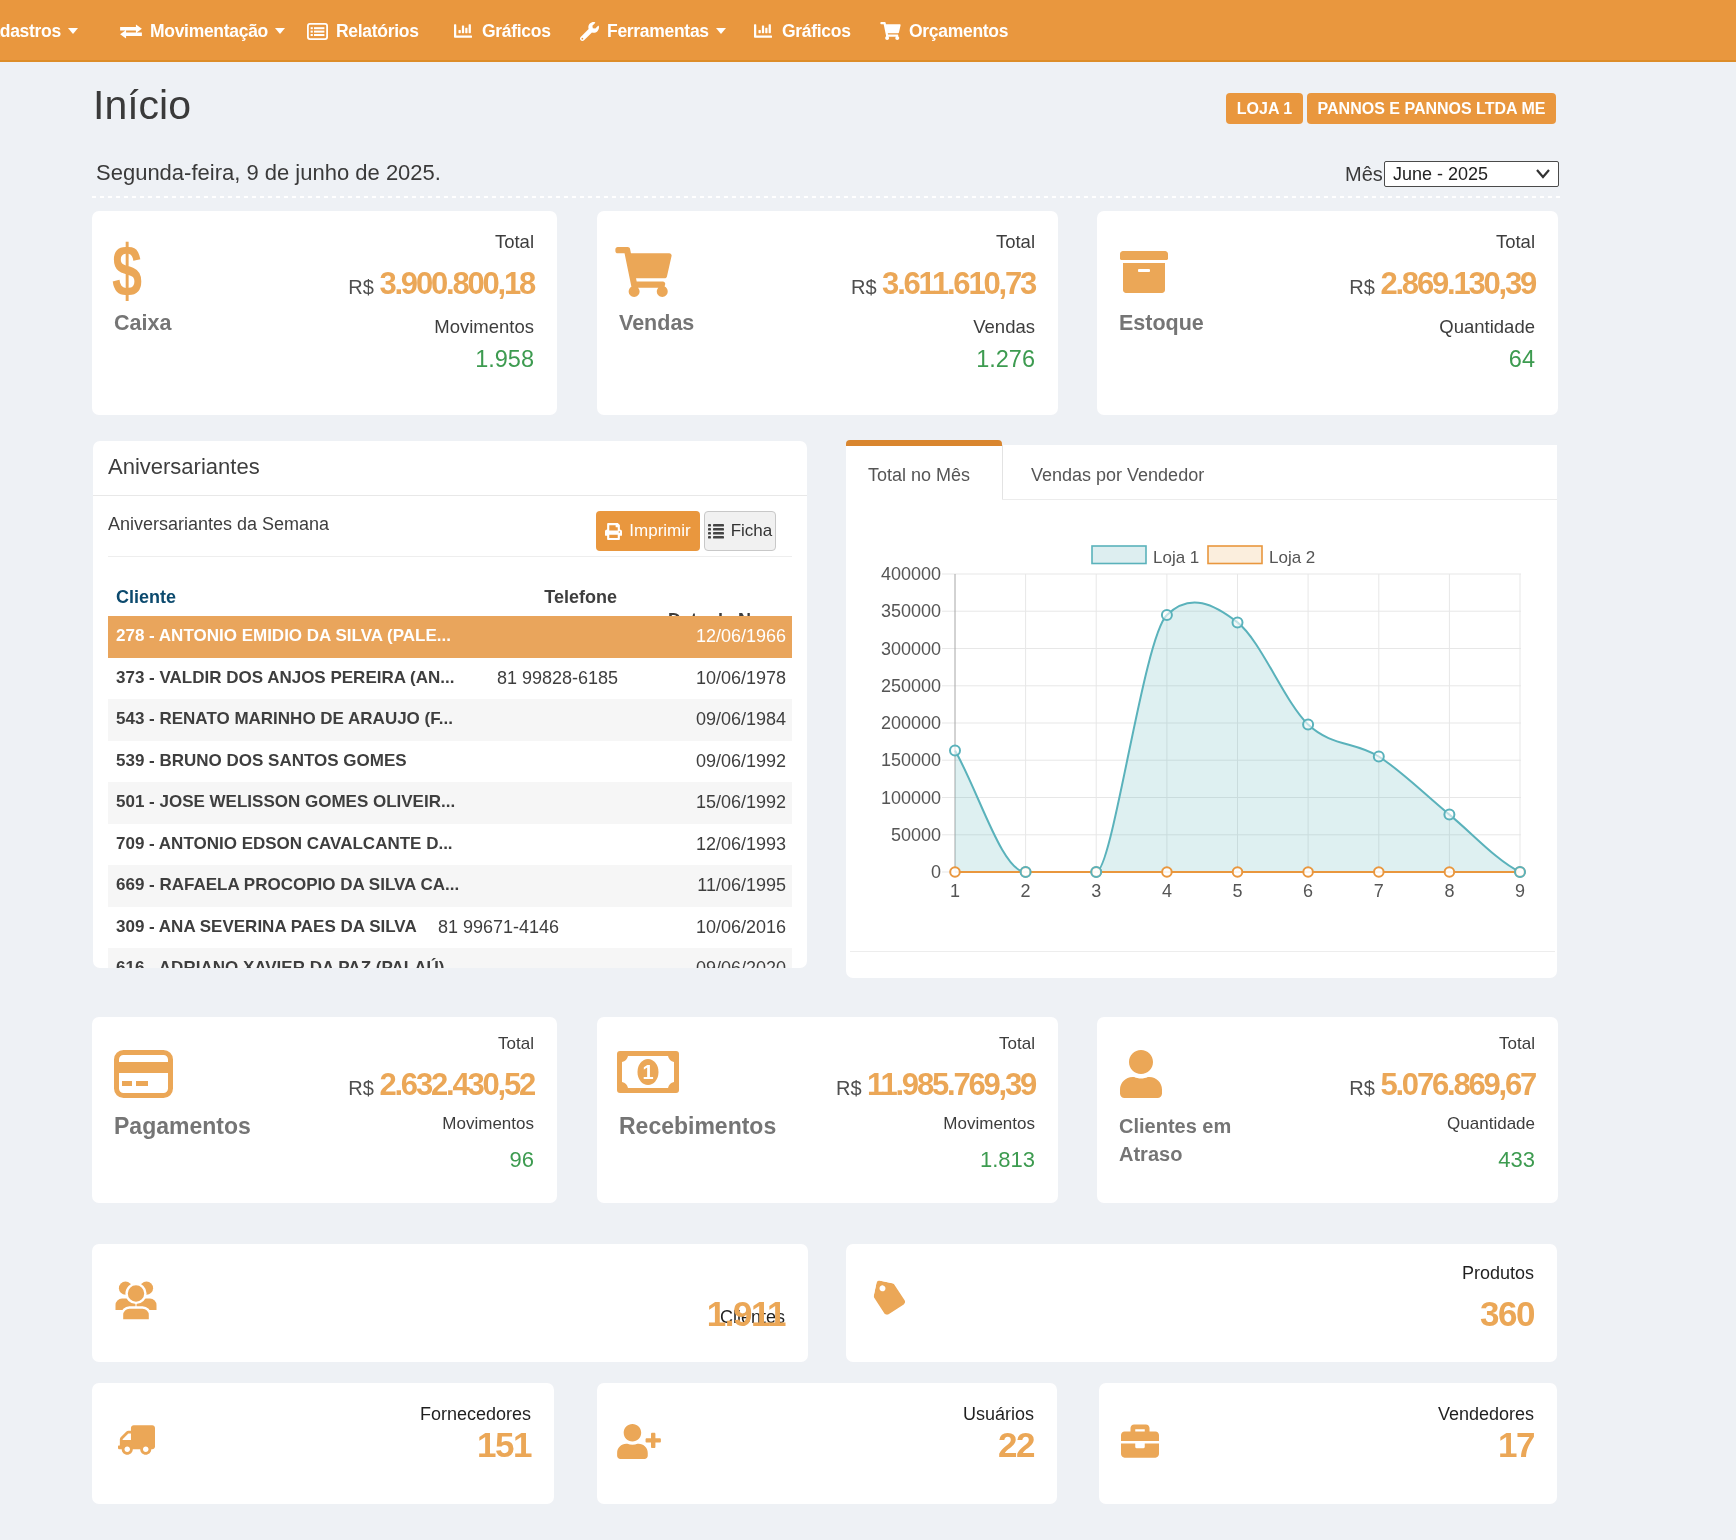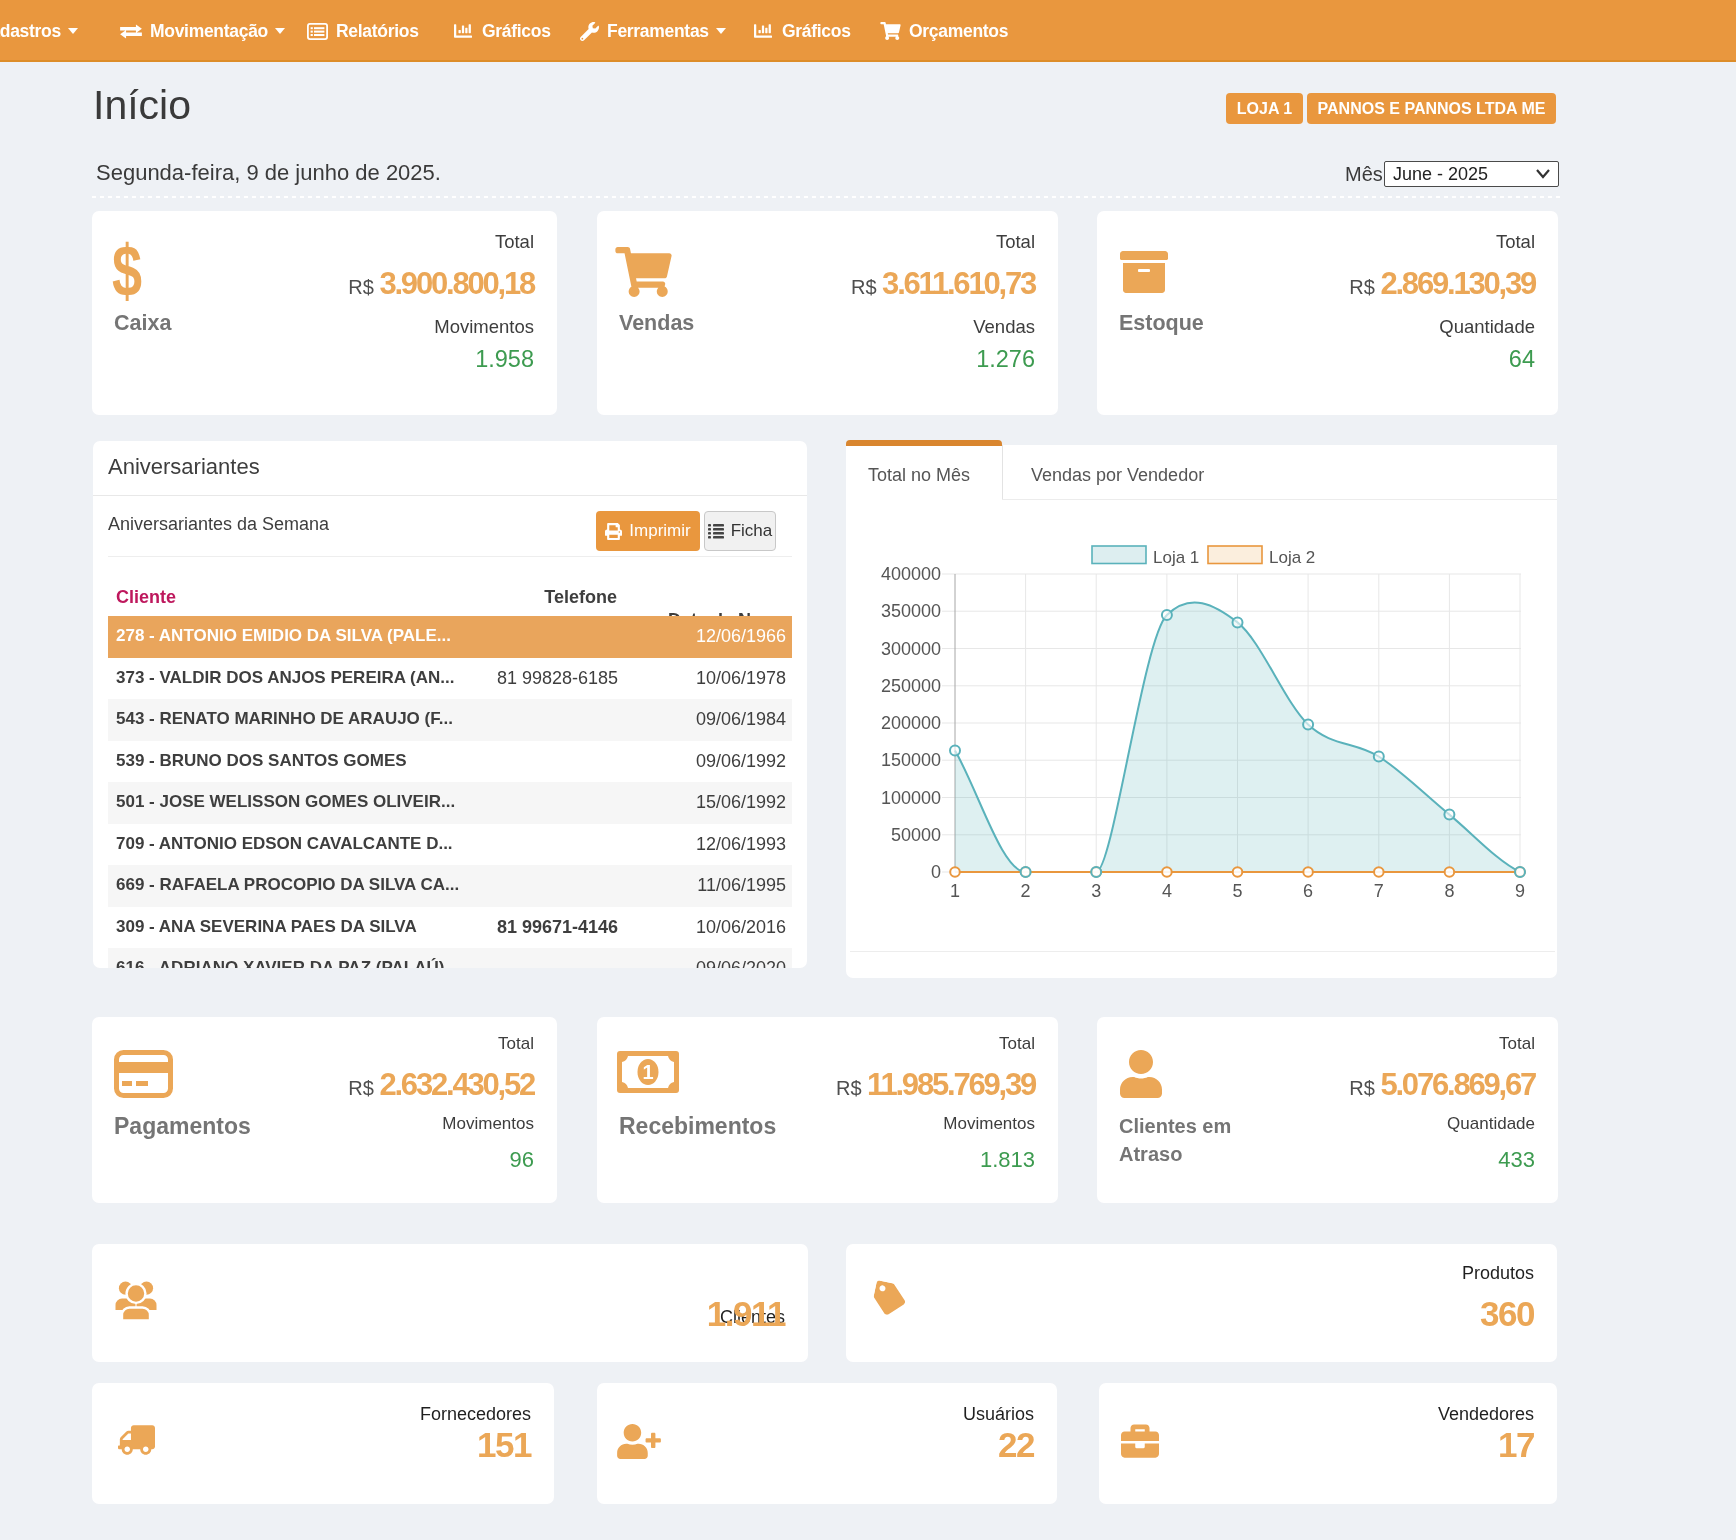--- a/index.html
+++ b/index.html
@@ -95,21 +95,21 @@
         <rect x="0" y="160" width="96" height="80" rx="14"></rect>
         <rect x="160" y="160" width="352" height="80" rx="14"></rect>
         <rect x="0" y="288" width="96" height="80" rx="14"></rect>
         <rect x="160" y="288" width="352" height="80" rx="14"></rect>
         <rect x="0" y="416" width="96" height="80" rx="14"></rect>
         <rect x="160" y="416" width="352" height="80" rx="14"></rect>
       </svg>
       <span style="margin-left:7px;">Ficha</span>
     </div>
 <div class="abs" style="left:15px;top:115px;width:684px;border-top:1px solid #eee;"></div>
-<div class="abs" style="left:23px;top:146px;font-size:18px;font-weight:bold;color:#be185d;">Cliente</div>
+<div class="abs" style="left:23px;top:146px;font-size:18px;font-weight:bold;color:#0c4a6e;">Cliente</div>
 <div class="abs" style="right:190px;top:146px;font-size:18px;font-weight:bold;color:#3e3e3e;">Telefone</div>
 <div class="abs" style="left:551px;top:145px;width:142px;text-align:right;font-size:18px;font-weight:bold;color:#3e3e3e;margin-top:24px;">Data de Nasc.</div>
 <div class="abs" style="left:15px;top:175px;width:684px;height:41.5px;background:#e9a55c;color:#fff;">
 <div class="abs" style="left:8px;top:10px;width:430px;font-size:17px;font-weight:bold;white-space:nowrap;overflow:hidden;">278 - ANTONIO EMIDIO DA SILVA (PALE...</div>
 <div class="abs" style="left:536px;top:10px;width:142px;text-align:right;font-size:18px;">12/06/1966</div>
 </div>
 <div class="abs" style="left:15px;top:216.5px;width:684px;height:41.5px;background:#fff;color:#3e3e3e;">
 <div class="abs" style="left:8px;top:10px;width:430px;font-size:17px;font-weight:bold;white-space:nowrap;overflow:hidden;">373 - VALDIR DOS ANJOS PEREIRA (AN...</div>
 <div class="abs" style="left:330px;top:10px;width:180px;text-align:right;font-size:18px;white-space:nowrap;">81 99828-6185</div>
 <div class="abs" style="left:536px;top:10px;width:142px;text-align:right;font-size:18px;">10/06/1978</div>
@@ -129,21 +129,21 @@
 <div class="abs" style="left:15px;top:382.5px;width:684px;height:41.5px;background:#fff;color:#3e3e3e;">
 <div class="abs" style="left:8px;top:10px;width:430px;font-size:17px;font-weight:bold;white-space:nowrap;overflow:hidden;">709 - ANTONIO EDSON CAVALCANTE D...</div>
 <div class="abs" style="left:536px;top:10px;width:142px;text-align:right;font-size:18px;">12/06/1993</div>
 </div>
 <div class="abs" style="left:15px;top:424.0px;width:684px;height:41.5px;background:#f6f6f6;color:#3e3e3e;">
 <div class="abs" style="left:8px;top:10px;width:430px;font-size:17px;font-weight:bold;white-space:nowrap;overflow:hidden;">669 - RAFAELA PROCOPIO DA SILVA CA...</div>
 <div class="abs" style="left:536px;top:10px;width:142px;text-align:right;font-size:18px;">11/06/1995</div>
 </div>
 <div class="abs" style="left:15px;top:465.5px;width:684px;height:41.5px;background:#fff;color:#3e3e3e;">
 <div class="abs" style="left:8px;top:10px;width:430px;font-size:17px;font-weight:bold;white-space:nowrap;overflow:hidden;">309 - ANA SEVERINA PAES DA SILVA</div>
-<div class="abs" style="left:330px;top:10px;width:180px;text-align:right;font-size:18px;white-space:nowrap;font-weight:bold;">81 99671-4146</div>
+<div class="abs" style="left:330px;top:10px;width:180px;font-size:18px;white-space:nowrap;">81 99671-4146</div>
 <div class="abs" style="left:536px;top:10px;width:142px;text-align:right;font-size:18px;">10/06/2016</div>
 </div>
 <div class="abs" style="left:15px;top:507.0px;width:684px;height:41.5px;background:#f6f6f6;color:#3e3e3e;">
 <div class="abs" style="left:8px;top:10px;width:430px;font-size:17px;font-weight:bold;white-space:nowrap;overflow:hidden;">616 - ADRIANO XAVIER DA PAZ (PALAÚ)</div>
 <div class="abs" style="left:536px;top:10px;width:142px;text-align:right;font-size:18px;">09/06/2020</div>
 </div>
 </div>
 <div class="abs" style="left:846px;top:445px;width:711px;height:533px;background:#fff;border-radius:0 0 7px 7px;"></div>
 <div class="abs" style="left:846px;top:440px;width:156px;height:6px;background:#d9862f;border-radius:4px 4px 0 0;"></div>
 <div class="abs" style="left:1002px;top:445px;width:1px;height:54px;background:#e3e3e3;"></div>

